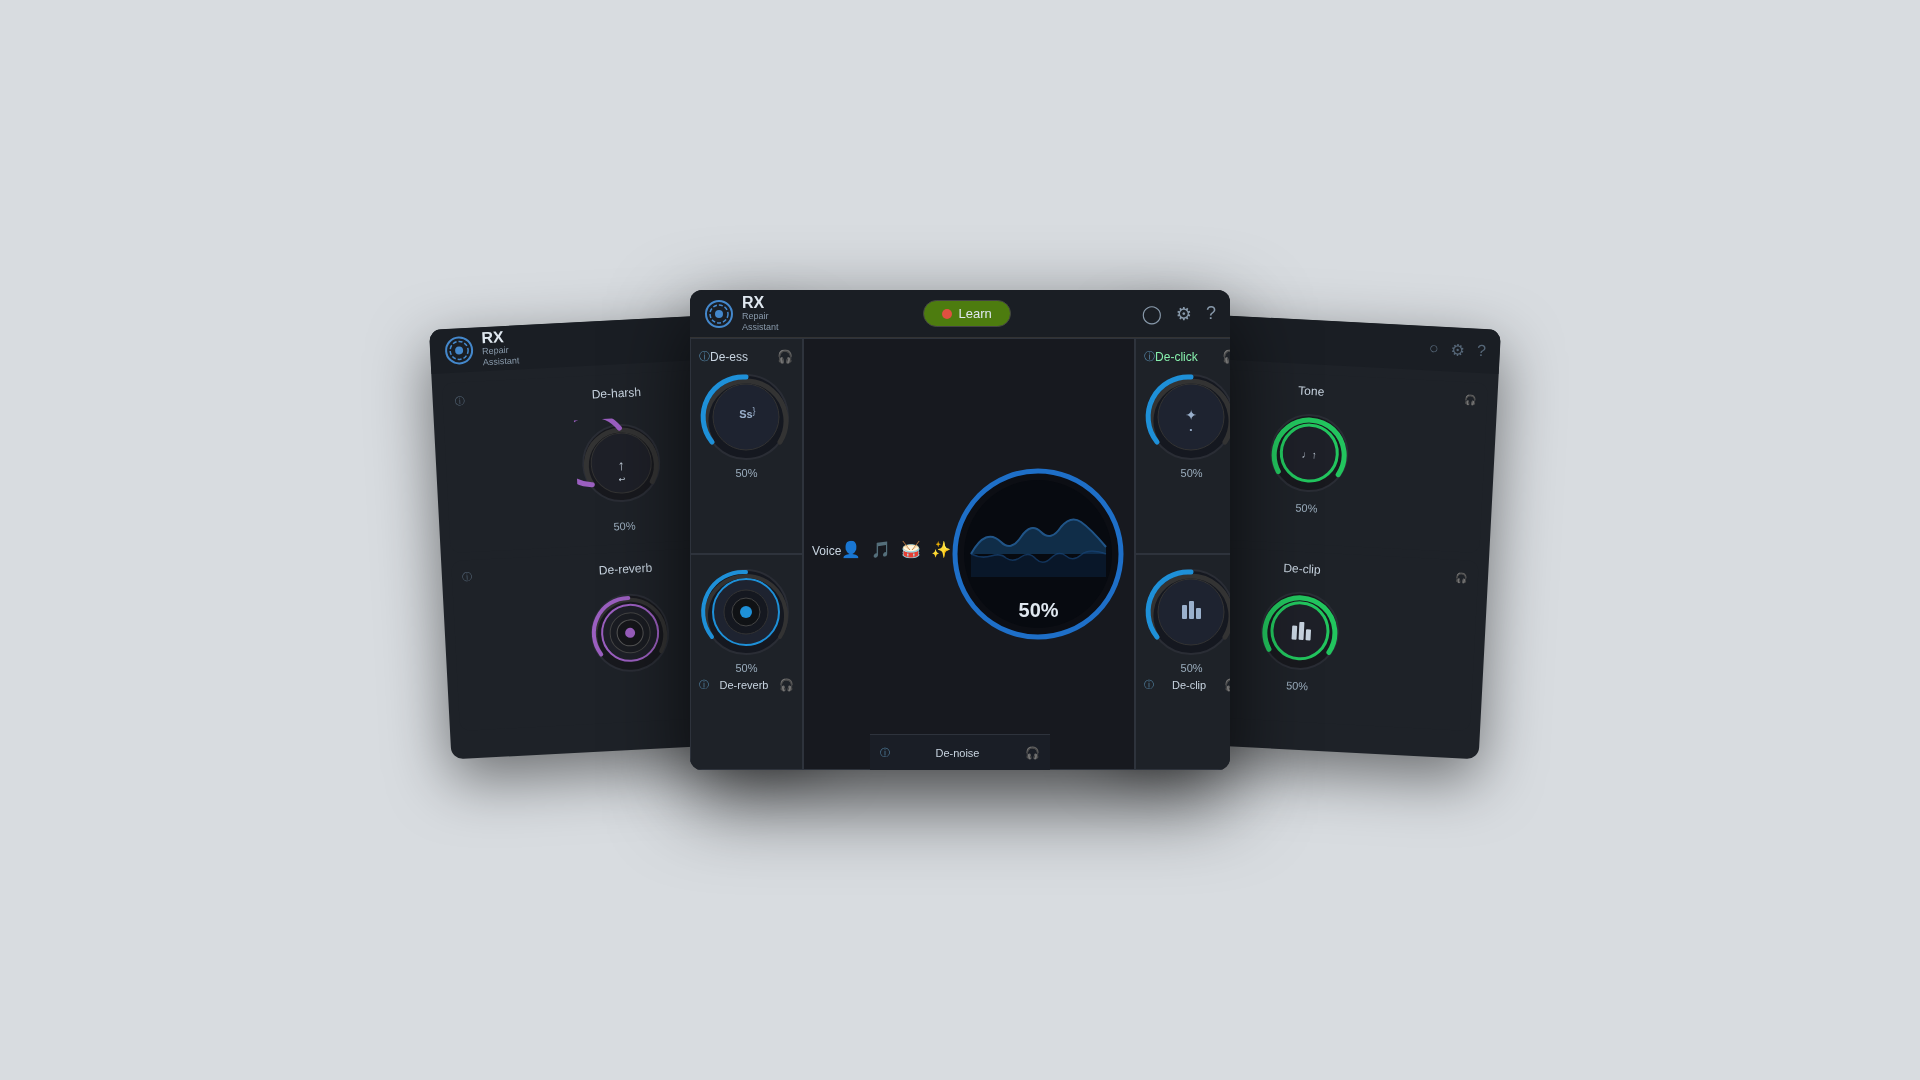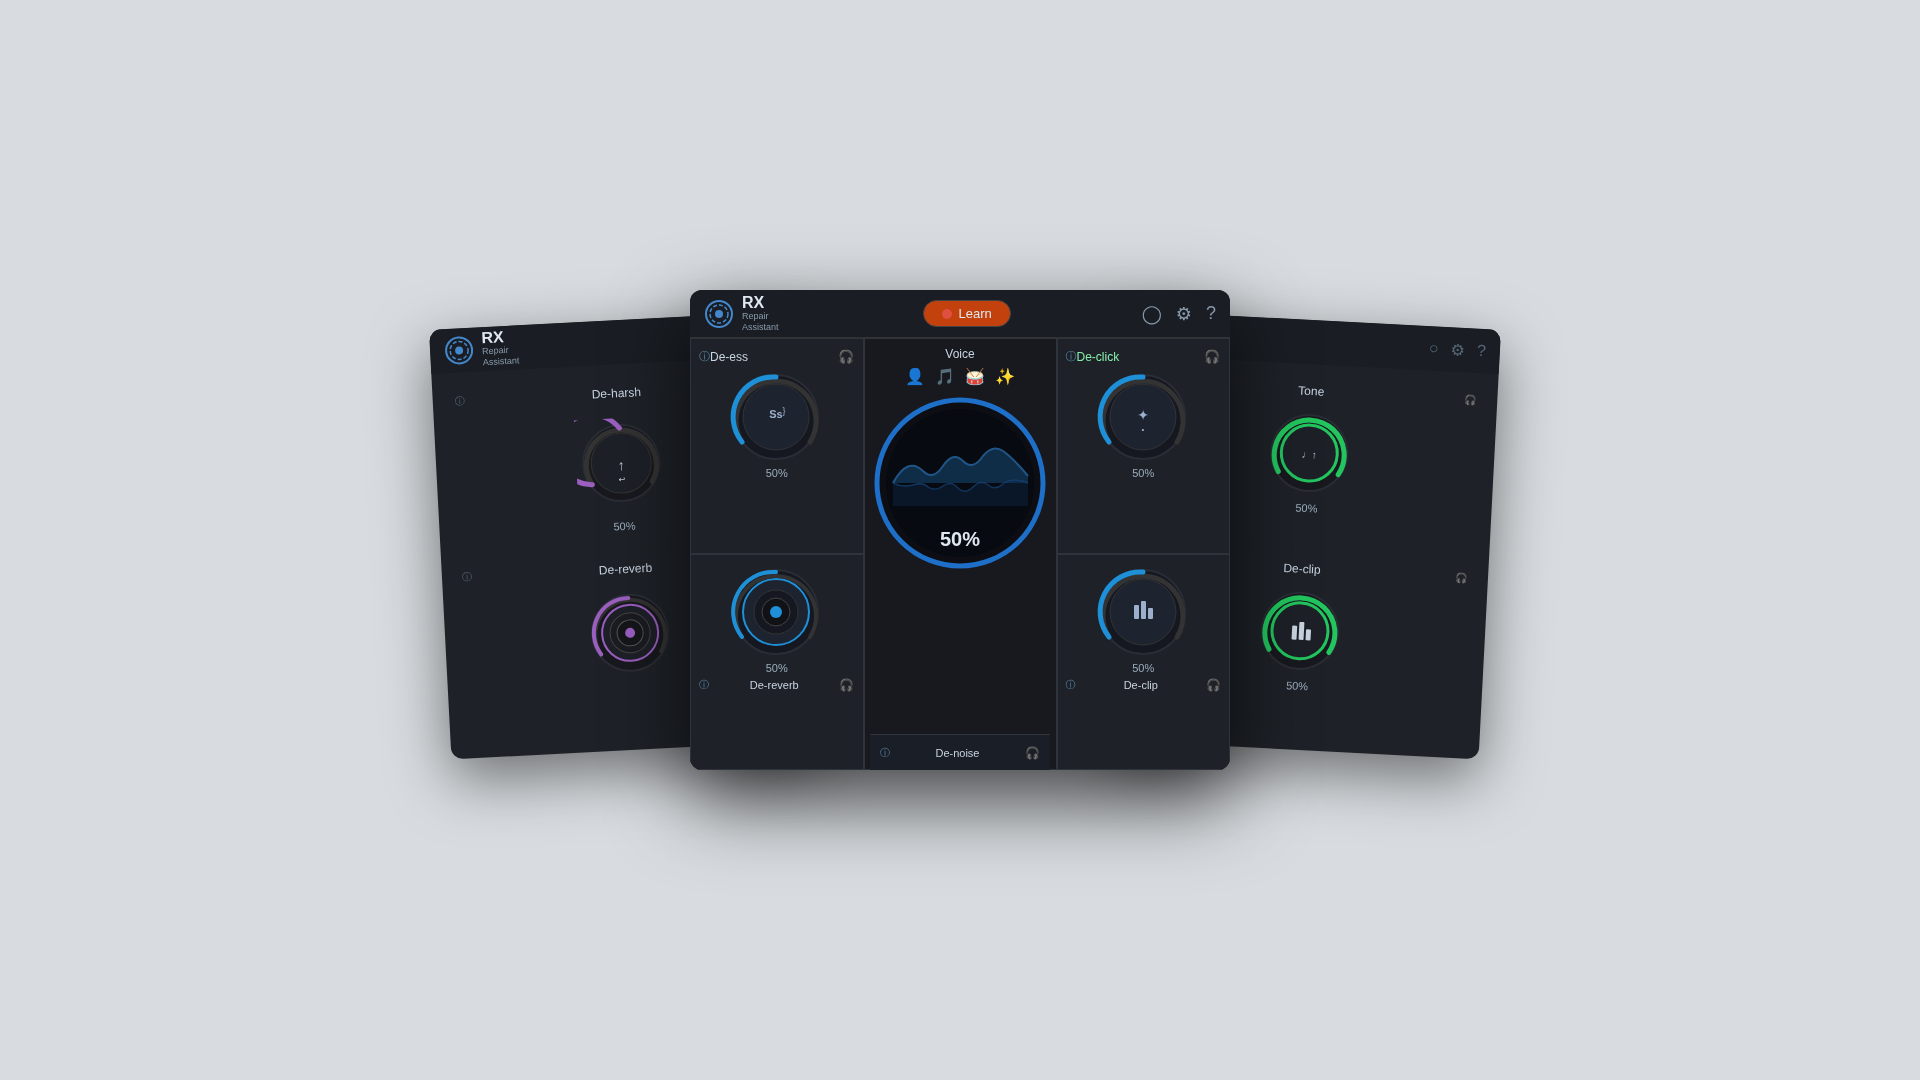--- a/index.html
+++ b/index.html
@@ -100,21 +100,21 @@
       line-height: 1;
     }
 
     .rx-logo-sub {
       color: #8899aa;
       font-size: 9px;
       line-height: 1.2;
     }
 
     .learn-btn {
-      background: #c2410c;
+      background: #4d7c0f;
       border: 1px solid #444;
       border-radius: 20px;
       color: #e0e8f0;
       padding: 5px 18px;
       font-size: 13px;
       font-weight: 500;
       cursor: pointer;
       display: flex;
       align-items: center;
       gap: 6px;
@@ -345,21 +345,21 @@
 
           <path d="M 13 72 A 40 40 0 1 1 81 72" fill="none" stroke="#333" stroke-width="5" stroke-linecap="round"></path>
 
           <path d="M 13 72 A 40 40 0 0 1 47 7" fill="none" stroke="#1e90d8" stroke-width="5" stroke-linecap="round"></path>
           <text x="47" y="48" text-anchor="middle" fill="#9ab0cc" font-size="11" font-weight="600">Ss</text>
           <text x="55" y="44" text-anchor="middle" fill="#9ab0cc" font-size="9">}</text>
         </svg>
         <span style="color:#9aacbc; font-size:11px; margin-top:2px;">50%</span>
       </div>
 
-      <div style="background:#17191f; border:1px solid #2e333c; display:flex; flex-direction:column; align-items:center; padding:8px; grid-row: 1 / 3; grid-column: 2;">
+      <div style="background:#17191f; border:1px solid #2e333c; display:flex; flex-direction:row; align-items:center; padding:8px; grid-row: 1 / 3; grid-column: 2;">
         <div style="color:#c8d4e0; font-size:12px; font-weight:500; margin-bottom:6px;">Voice</div>
 
         <div style="display:flex; gap:10px; align-items:center; margin-bottom:10px;">
           <span style="color:#6688aa; font-size:16px; cursor:pointer;">👤</span>
           <span style="color:#6688aa; font-size:16px; cursor:pointer;">🎵</span>
           <span style="color:#6688aa; font-size:16px; cursor:pointer;">🥁</span>
           <span style="color:#6688aa; font-size:16px; cursor:pointer;">✨</span>
         </div>
 
         <div style="position:relative; width:175px; height:175px;">

